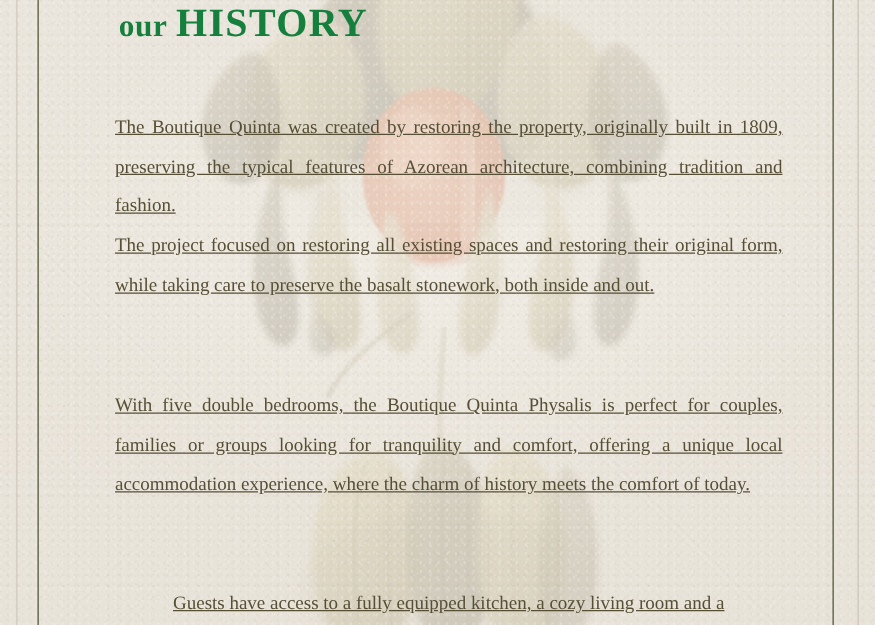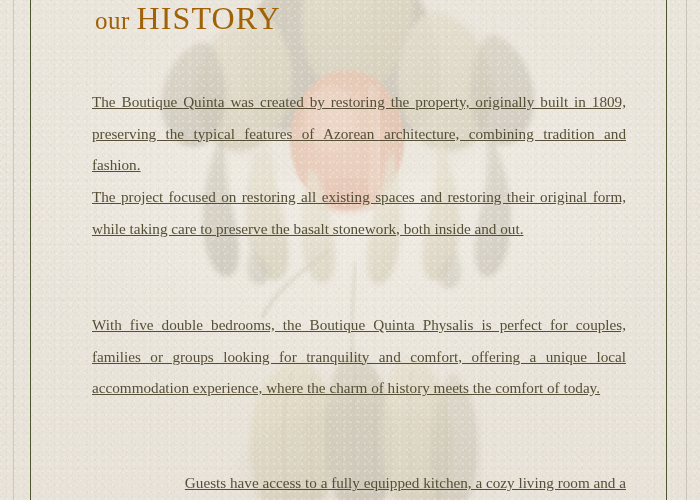--- a/index.html
+++ b/index.html
@@ -83,22 +83,22 @@
     z-index: 6;
     left: 92px;
     top: 0;
     width: 534px;
     height: 500px;
   }
 
   #page-title {
     margin: 0;
     padding: 0;
-    color: #a16207;
-    font-weight: normal;
+    color: #15803d;
+    font-weight: bold;
     line-height: 1;
     letter-spacing: .4px;
     white-space: nowrap;
   }
   #page-title .t-small {
     font-size: 25px;
     letter-spacing: .5px;
   }
   #page-title .t-large {
     font-size: 32px;
@@ -115,21 +115,21 @@
     left: 0;
     width: 534px;
     margin: 0;
     color: #564f36;
     font-size: 15.2px;
     line-height: 31.5px;
     text-align: justify;
     text-justify: inter-word;
     text-decoration: underline;
   }
-  .para.last-natural { text-align: right; }
+  .para.last-natural { text-align: center; }
 
   #para-1 { top: 86px; }
   #para-2 { top: 181px; }
   #para-3 { top: 309px; }
   #para-4 { top: 467px; }
 </style>
 </head>
 <body>
 
 <div id="page">

